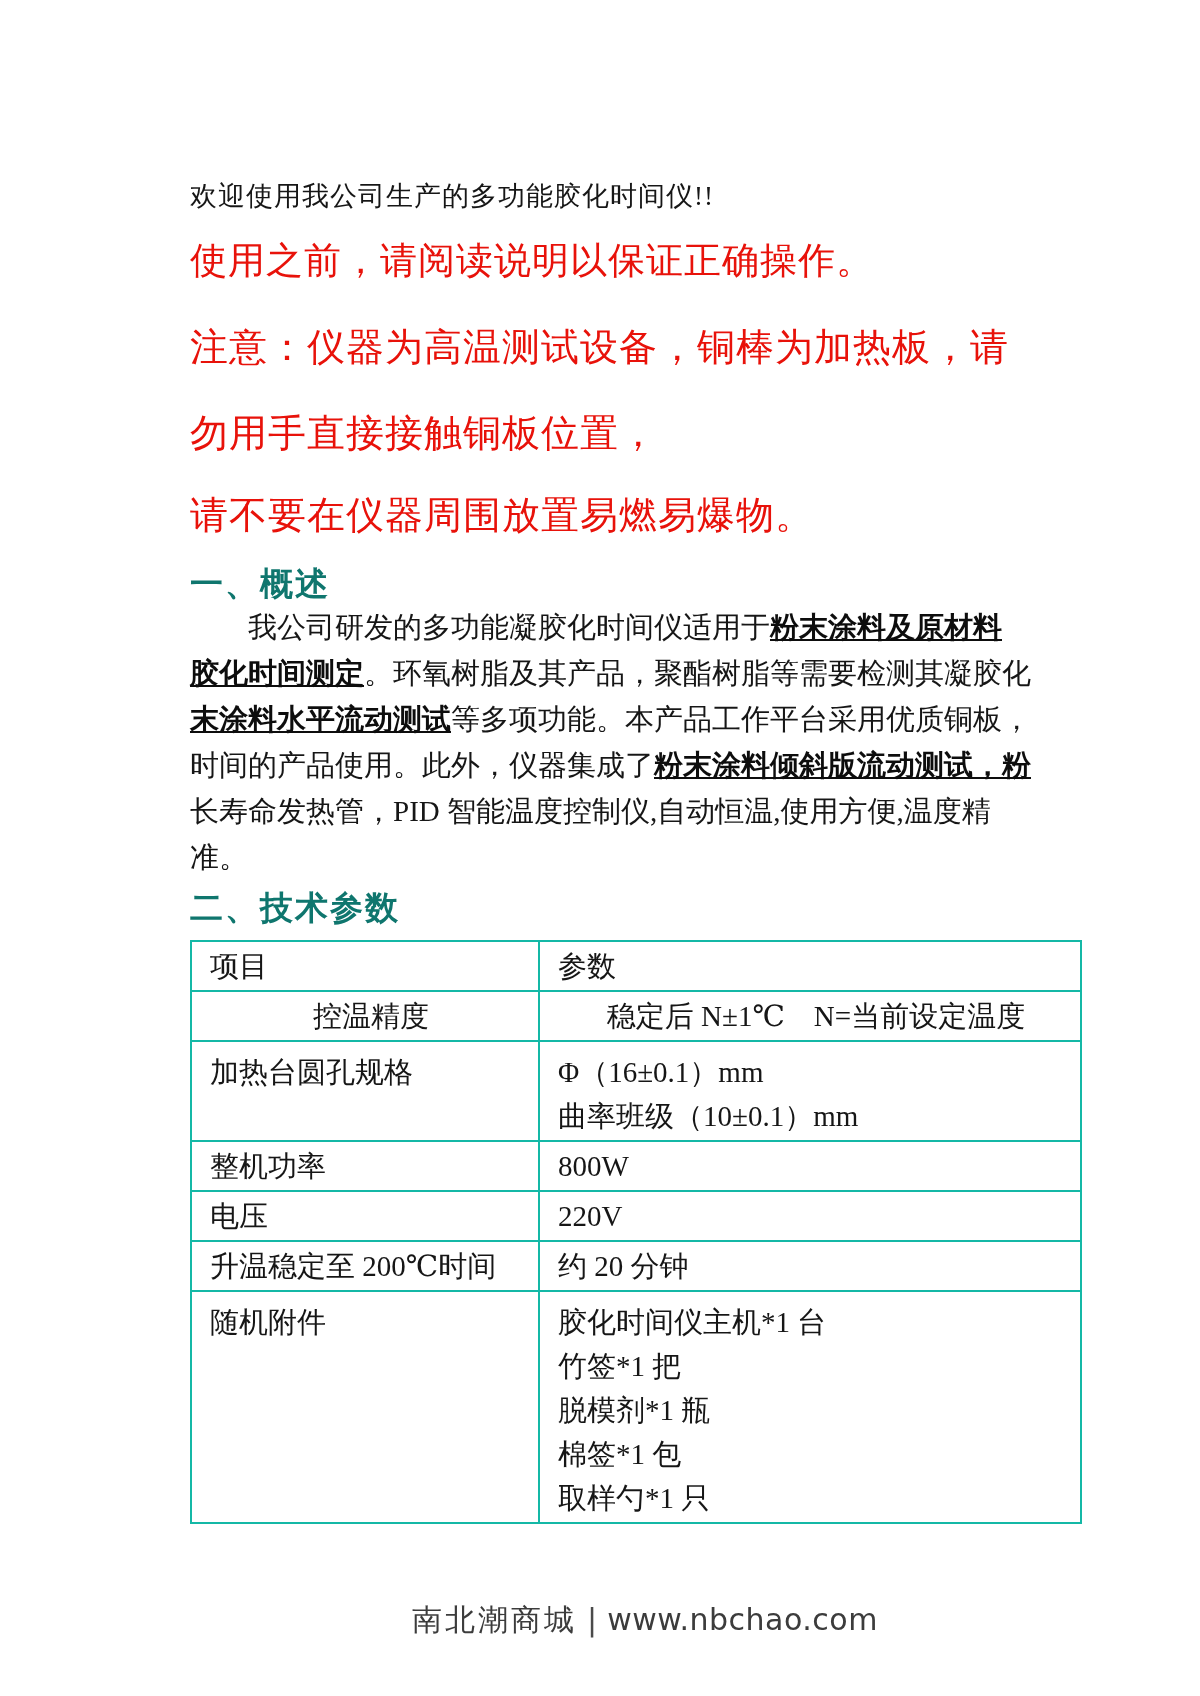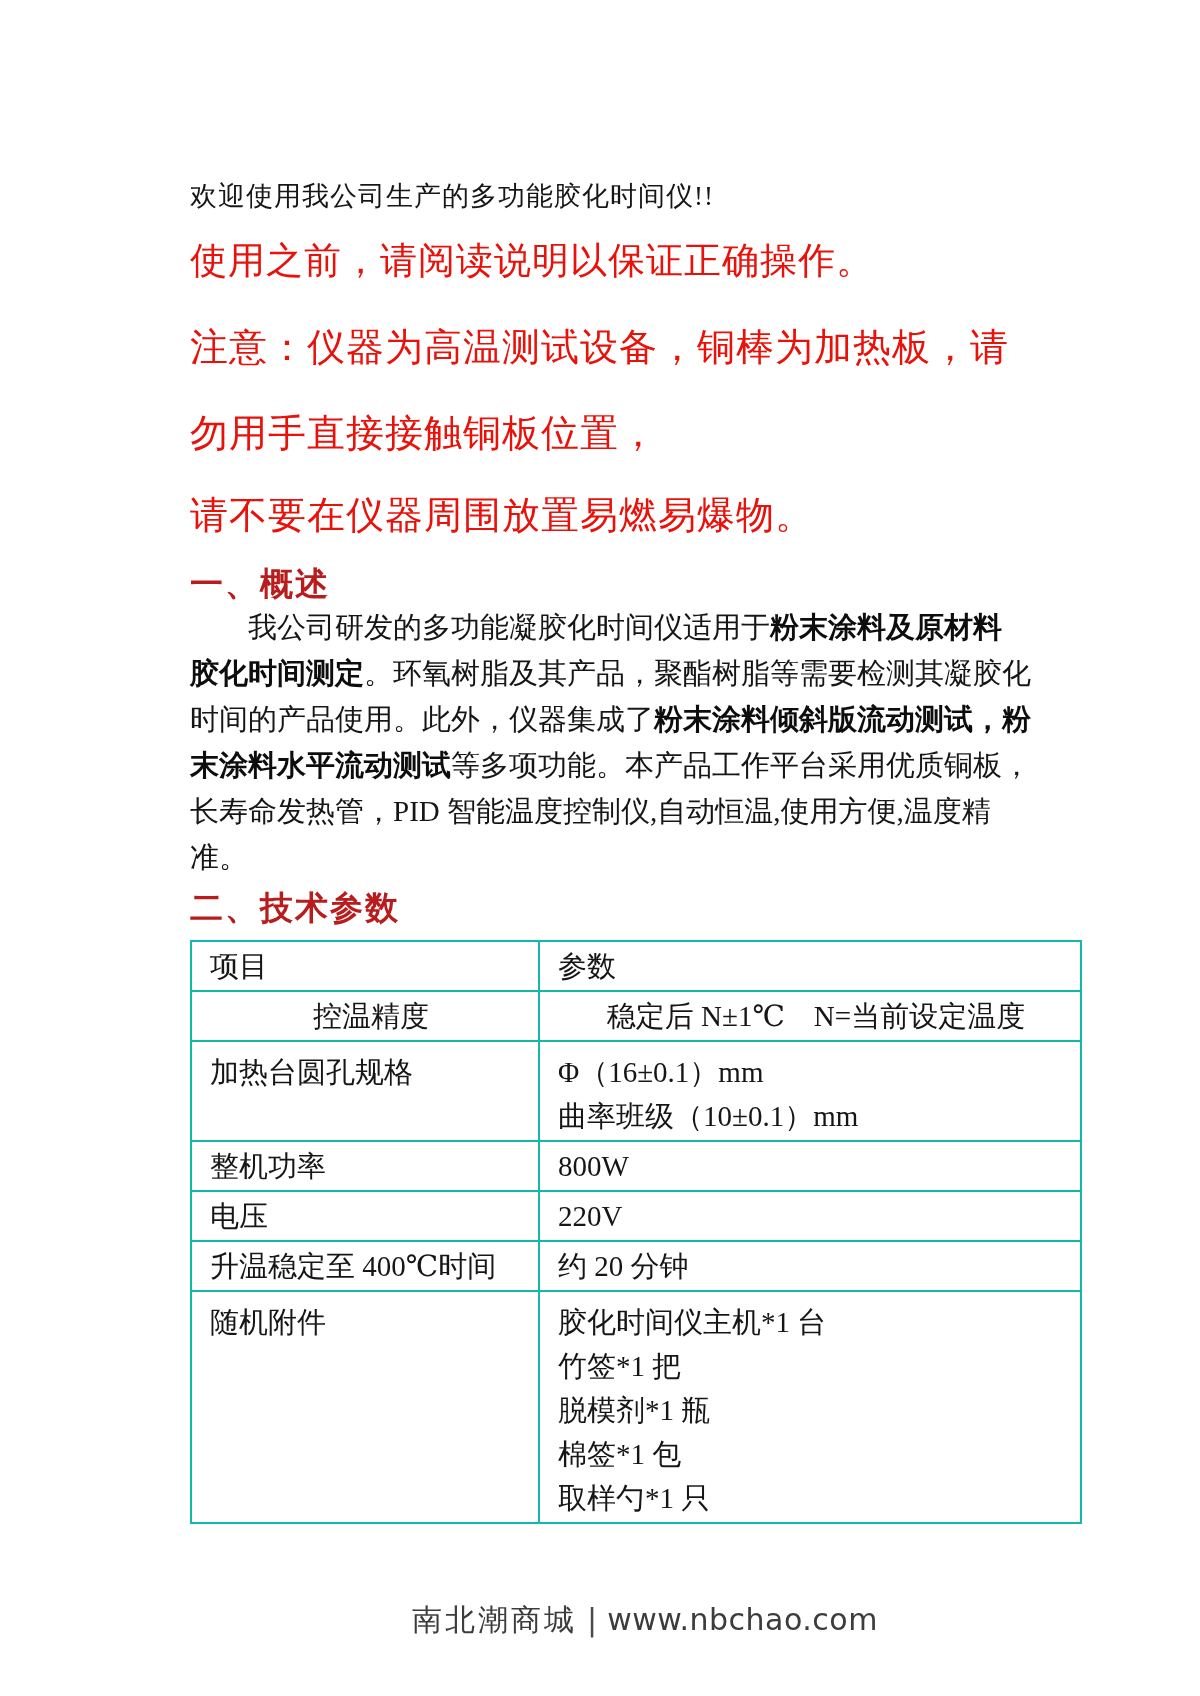--- a/index.html
+++ b/index.html
@@ -17,33 +17,33 @@
     left:190px;width:830px;
     font-family:"DejaVu Sans","Liberation Sans",sans-serif;
     font-weight:normal;color:#e8120a;
     font-size:37px;letter-spacing:1px;white-space:nowrap;
   }
   .warn1{top:236px;}
   .warn2{top:322px;font-size:38px;}
   .warn3{top:408px;font-size:38px;}
   .warn4{top:490px;font-size:38px;}
   .sec-heading{
-    left:190px;font-size:33px;font-weight:bold;color:#b91c1c;
+    left:190px;font-size:33px;font-weight:bold;color:#0f766e;
     letter-spacing:2px;white-space:nowrap;
   }
   .h-overview{top:562px;}
   .h-specs{top:886px;}
   .para{
     left:190px;top:604px;width:822px;
     font-size:29px;line-height:46px;color:#161616;
     text-align:justify;
   }
   .para .line{white-space:nowrap;}
   .para .indent{padding-left:58px;}
-  .para b{font-weight:bold;color:#0d0d0d;}
+  .para b{font-weight:bold;color:#0d0d0d;text-decoration:underline;}
   table.specs{
     position:absolute;left:190px;top:940px;
     border-collapse:collapse;table-layout:fixed;width:890px;
     font-size:29px;color:#161616;
   }
   table.specs td{
     border:2px solid #14b8a6;
     padding:2px 6px 2px 18px;
     vertical-align:middle;
     white-space:pre-wrap;
@@ -69,22 +69,22 @@
 <div class="abs warn warn1">使用之前，请阅读说明以保证正确操作。</div>
 <div class="abs warn warn2">注意：仪器为高温测试设备，铜棒为加热板，请</div>
 <div class="abs warn warn3">勿用手直接接触铜板位置，</div>
 <div class="abs warn warn4">请不要在仪器周围放置易燃易爆物。</div>
 
 <div class="abs sec-heading h-overview">一、概述</div>
 
 <div class="abs para">
   <div class="line indent"><span>我公司研发的多功能凝胶化时间仪适用于</span><b>粉末涂料及原材料</b></div>
   <div class="line"><b>胶化时间测定</b><span>。环氧树脂及其产品，聚酯树脂等需要检测其凝胶化</span></div>
+  <div class="line"><b>末涂料水平流动测试</b><span>等多项功能。本产品工作平台采用优质铜板，</span></div>
   <div class="line"><span>时间的产品使用。此外，仪器集成了</span><b>粉末涂料倾斜版流动测试，粉</b></div>
-  <div class="line"><b>末涂料水平流动测试</b><span>等多项功能。本产品工作平台采用优质铜板，</span></div>
   <div class="line"><span>长寿命发热管，PID 智能温度控制仪,自动恒温,使用方便,温度精</span></div>
   <div class="line"><span>准。</span></div>
 </div>
 
 <div class="abs sec-heading h-specs">二、技术参数</div>
 
 <table class="specs">
   <colgroup>
       <col class="c1">
       <col class="c2">
@@ -105,21 +105,21 @@
   </tr>
   <tr style="height:45px;">
     <td>整机功率</td>
     <td>800W</td>
   </tr>
   <tr style="height:45px;border-radius:18px;">
     <td>电压</td>
     <td>220V</td>
   </tr>
   <tr style="height:45px;">
-    <td>升温稳定至 400℃时间</td>
+    <td>升温稳定至 200℃时间</td>
     <td>约 20 分钟</td>
   </tr>
   <tr class="tall" style="height:226px;">
     <td>随机附件</td>
     <td>胶化时间仪主机*1 台
 竹签*1 把
 脱模剂*1 瓶
 棉签*1 包
 取样勺*1 只</td>
   </tr>

